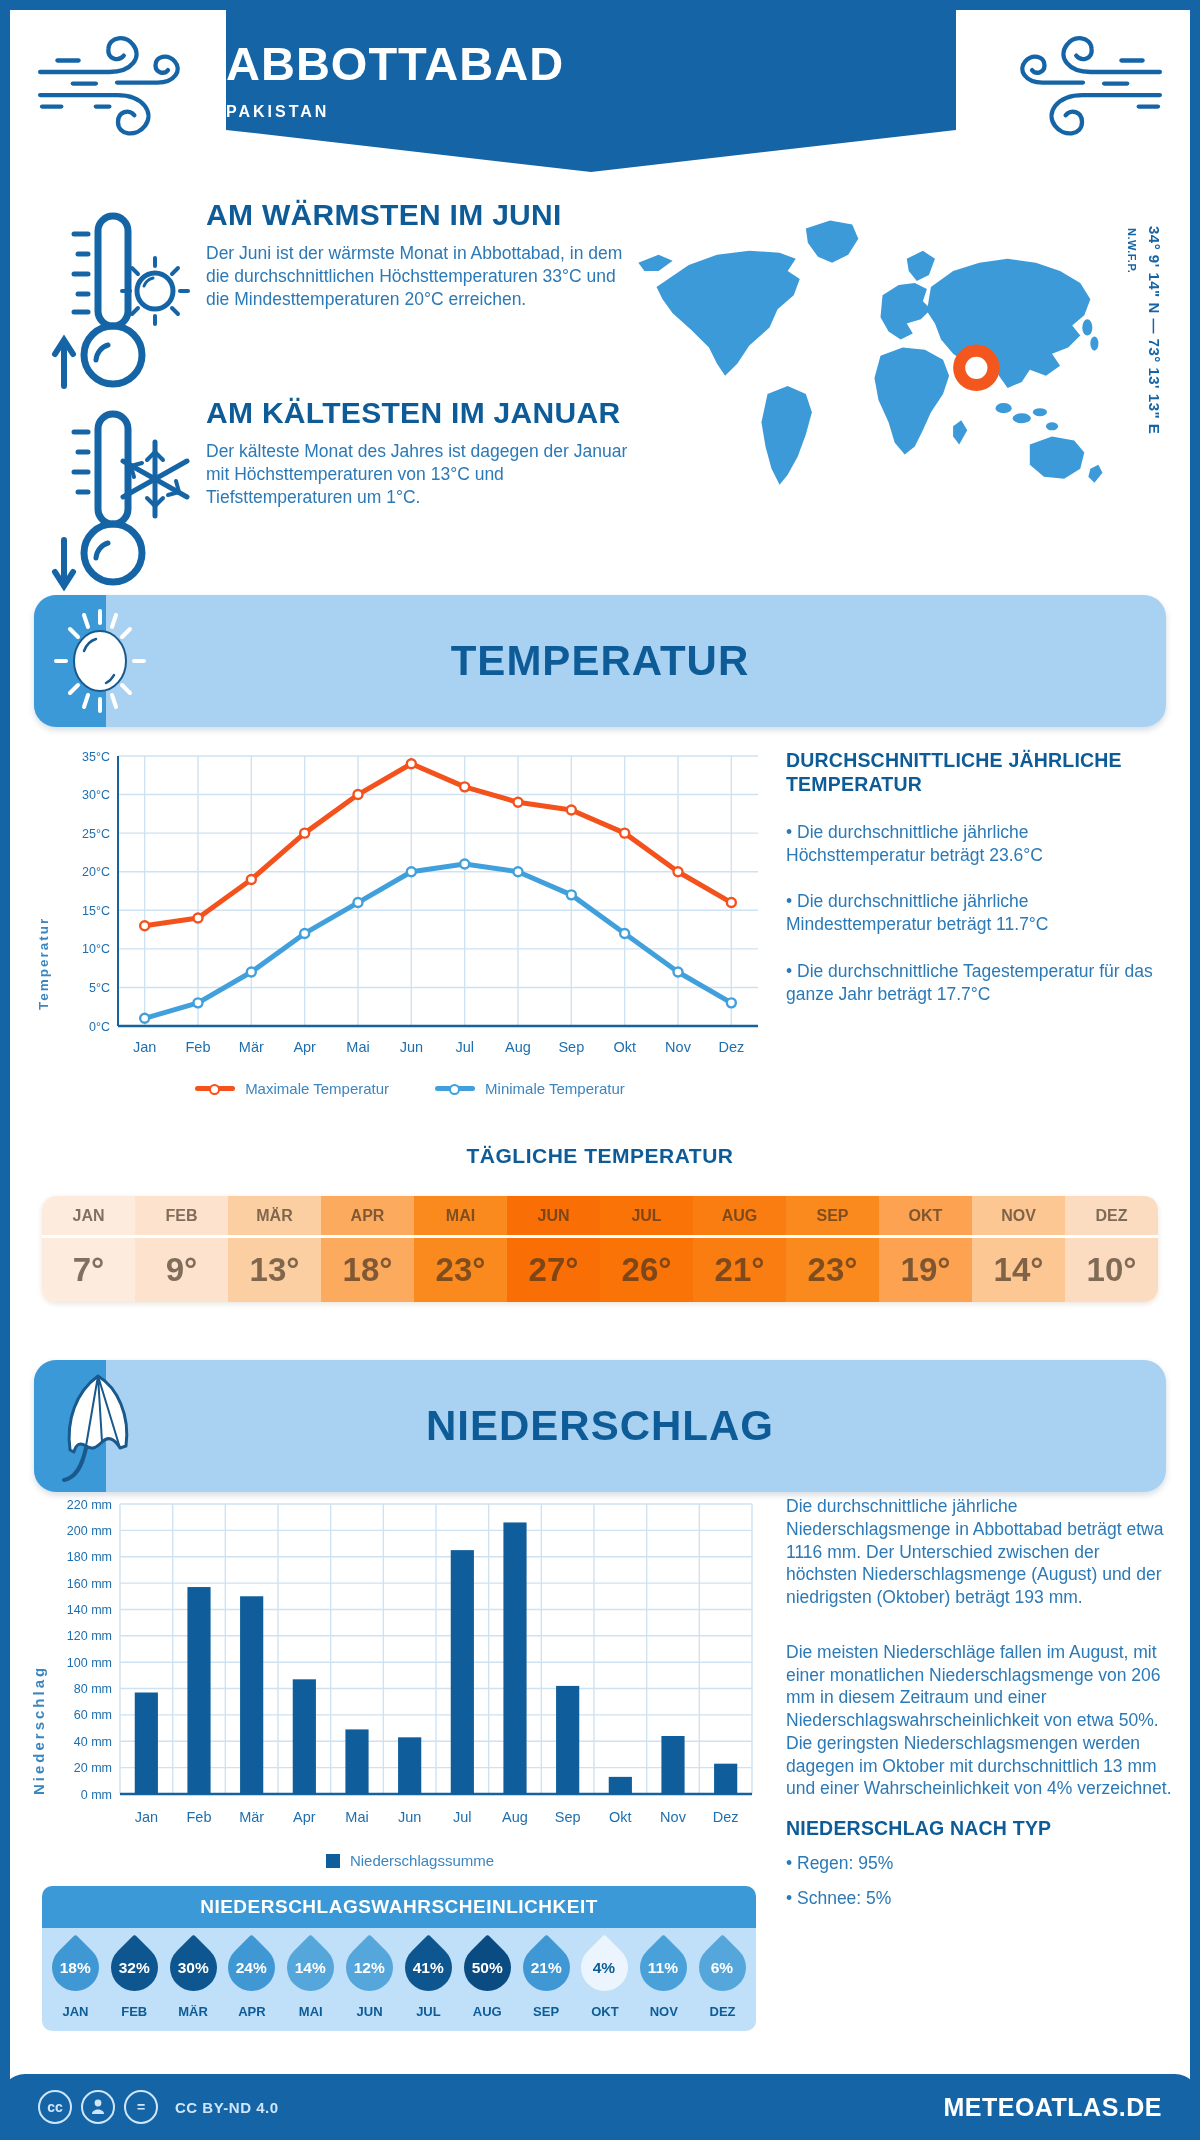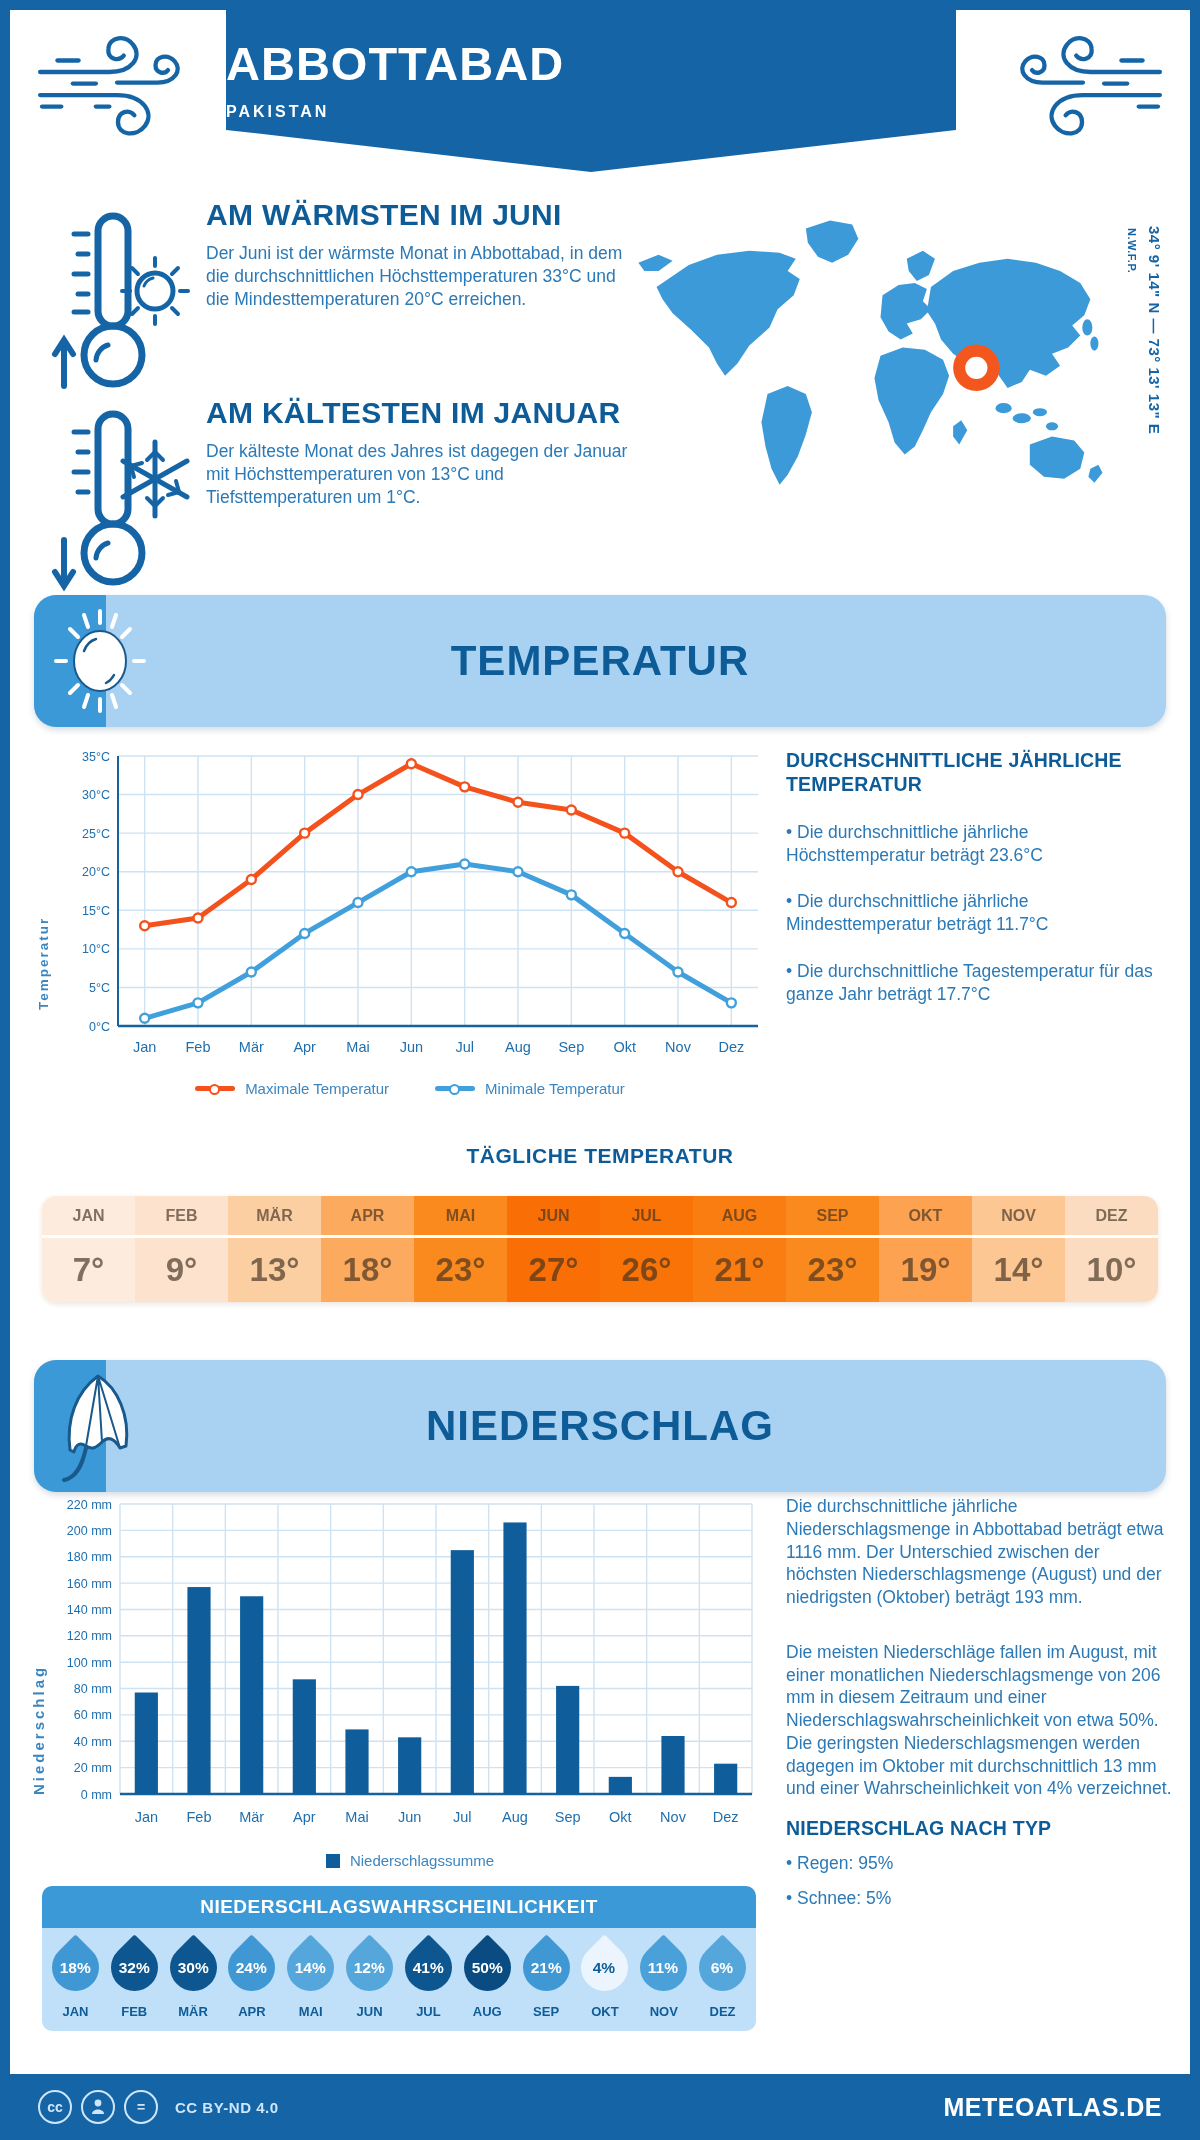--- a/index.html
+++ b/index.html
@@ -88,21 +88,21 @@
     color:#fff;font-weight:800;font-size:19px;letter-spacing:.5px;}
   .prob-body{background:var(--probbody);border-radius:0 0 10px 10px;display:grid;grid-template-columns:repeat(12,1fr);
     padding:16px 4px 12px;}
   .prob-cell{display:flex;flex-direction:column;align-items:center;}
   .drop{width:47px;height:47px;border-radius:3px 50% 50% 50%;transform:rotate(45deg);display:flex;align-items:center;justify-content:center;}
   .drop span{transform:rotate(-45deg);font-weight:700;font-size:15.5px;}
   .drop-month{margin-top:13px;font-weight:700;font-size:13px;color:var(--heading);}
 
   
   .footer{position:absolute;left:0;right:0;bottom:0;height:66px;background:var(--navy);z-index:55;
-    display:flex;align-items:center;justify-content:space-between;padding:0 38px;}
+    display:flex;align-items:center;justify-content:space-between;padding:0 38px;border-radius:25px;}
   .cc-group{display:flex;align-items:center;gap:9px;color:#cfe6fa;}
   .cc-circle{width:34px;height:34px;border:2.5px solid #cfe6fa;border-radius:50%;display:flex;align-items:center;justify-content:center;
     font-weight:700;font-size:14px;}
   .cc-label{margin-left:8px;font-weight:700;font-size:15px;letter-spacing:.5px;}
   .brand{color:#fff;font-weight:800;font-size:25px;letter-spacing:.5px;}
 </style>
 </head>
 <body>
 
 <div class="page">

